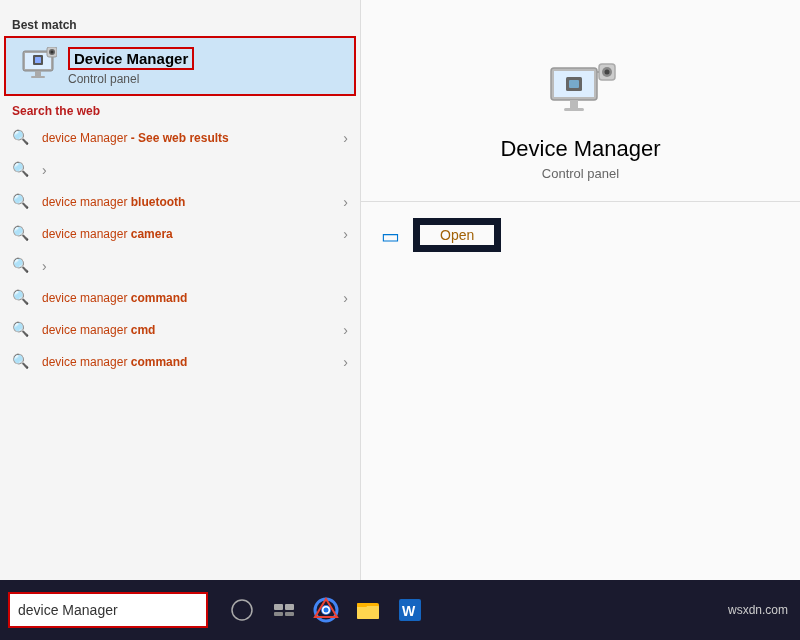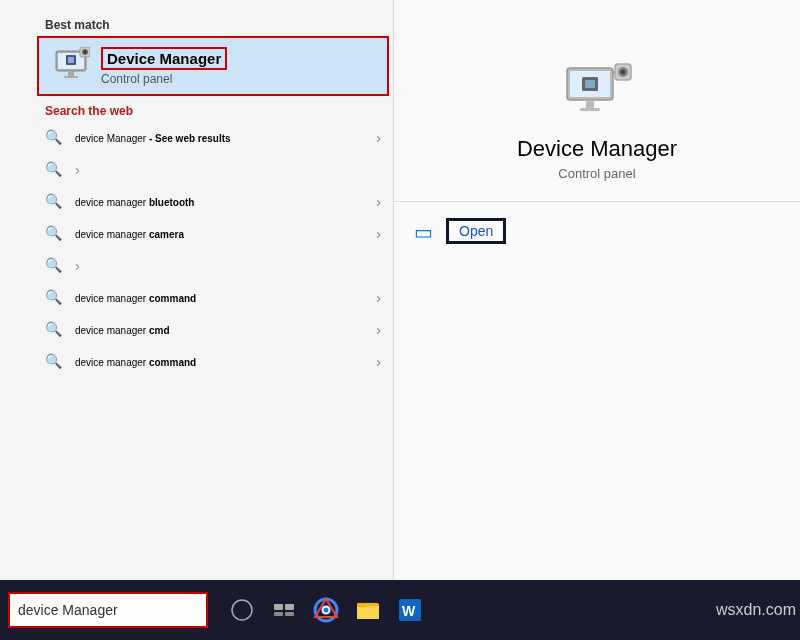--- a/index.html
+++ b/index.html
@@ -21,21 +21,20 @@
     }
 
     
     .left-panel {
       width: 360px;
       height: 580px;
       background: #f5f5f5;
       display: flex;
       flex-direction: column;
       padding: 10px 0;
-      margin-left: 33px;
     }
 
     .section-label {
       font-size: 12px;
       font-weight: 600;
       color: #333;
       padding: 4px 12px 4px 12px;
       margin-top: 4px;
     }
 
@@ -98,22 +97,22 @@
       width: 18px;
       height: 18px;
       margin-right: 12px;
       flex-shrink: 0;
       color: #666;
       font-size: 14px;
     }
 
     .search-item-text {
       flex: 1;
-      font-size: 10px;
-      color: #000000;
+      font-size: 12px;
+      color: #c2410c;
     }
     .search-item-text .bold { font-weight: 700; }
 
     .chevron {
       color: #888;
       font-size: 14px;
     }
 
     
     .right-panel {
@@ -157,23 +156,23 @@
 
     .open-icon {
       width: 22px;
       height: 22px;
       color: #0078d4;
       font-size: 18px;
     }
 
     .open-label {
       font-size: 14px;
-      color: #1d4ed8;
-      border: 3px solid #0f172a;
-      padding: 2px 10px;
+      color: #a16207;
+      border: 7px solid #0f172a;
+      padding: 2px 20px;
     }
 
     
     .taskbar {
       width: 800px;
       height: 60px;
       background: #1a1a2e;
       display: flex;
       align-items: center;
       position: absolute;
@@ -211,22 +210,22 @@
       width: 28px;
       height: 28px;
       display: flex;
       align-items: center;
       justify-content: center;
       cursor: pointer;
     }
 
     .taskbar-right {
       margin-left: auto;
-      padding-right: 4px;
-      font-size: 16px;
+      padding-right: 12px;
+      font-size: 12px;
       color: #ccc;
     }
 
     
     .dm-icon svg {
       width: 38px;
       height: 38px;
     }
 
     .dm-icon-large svg {

